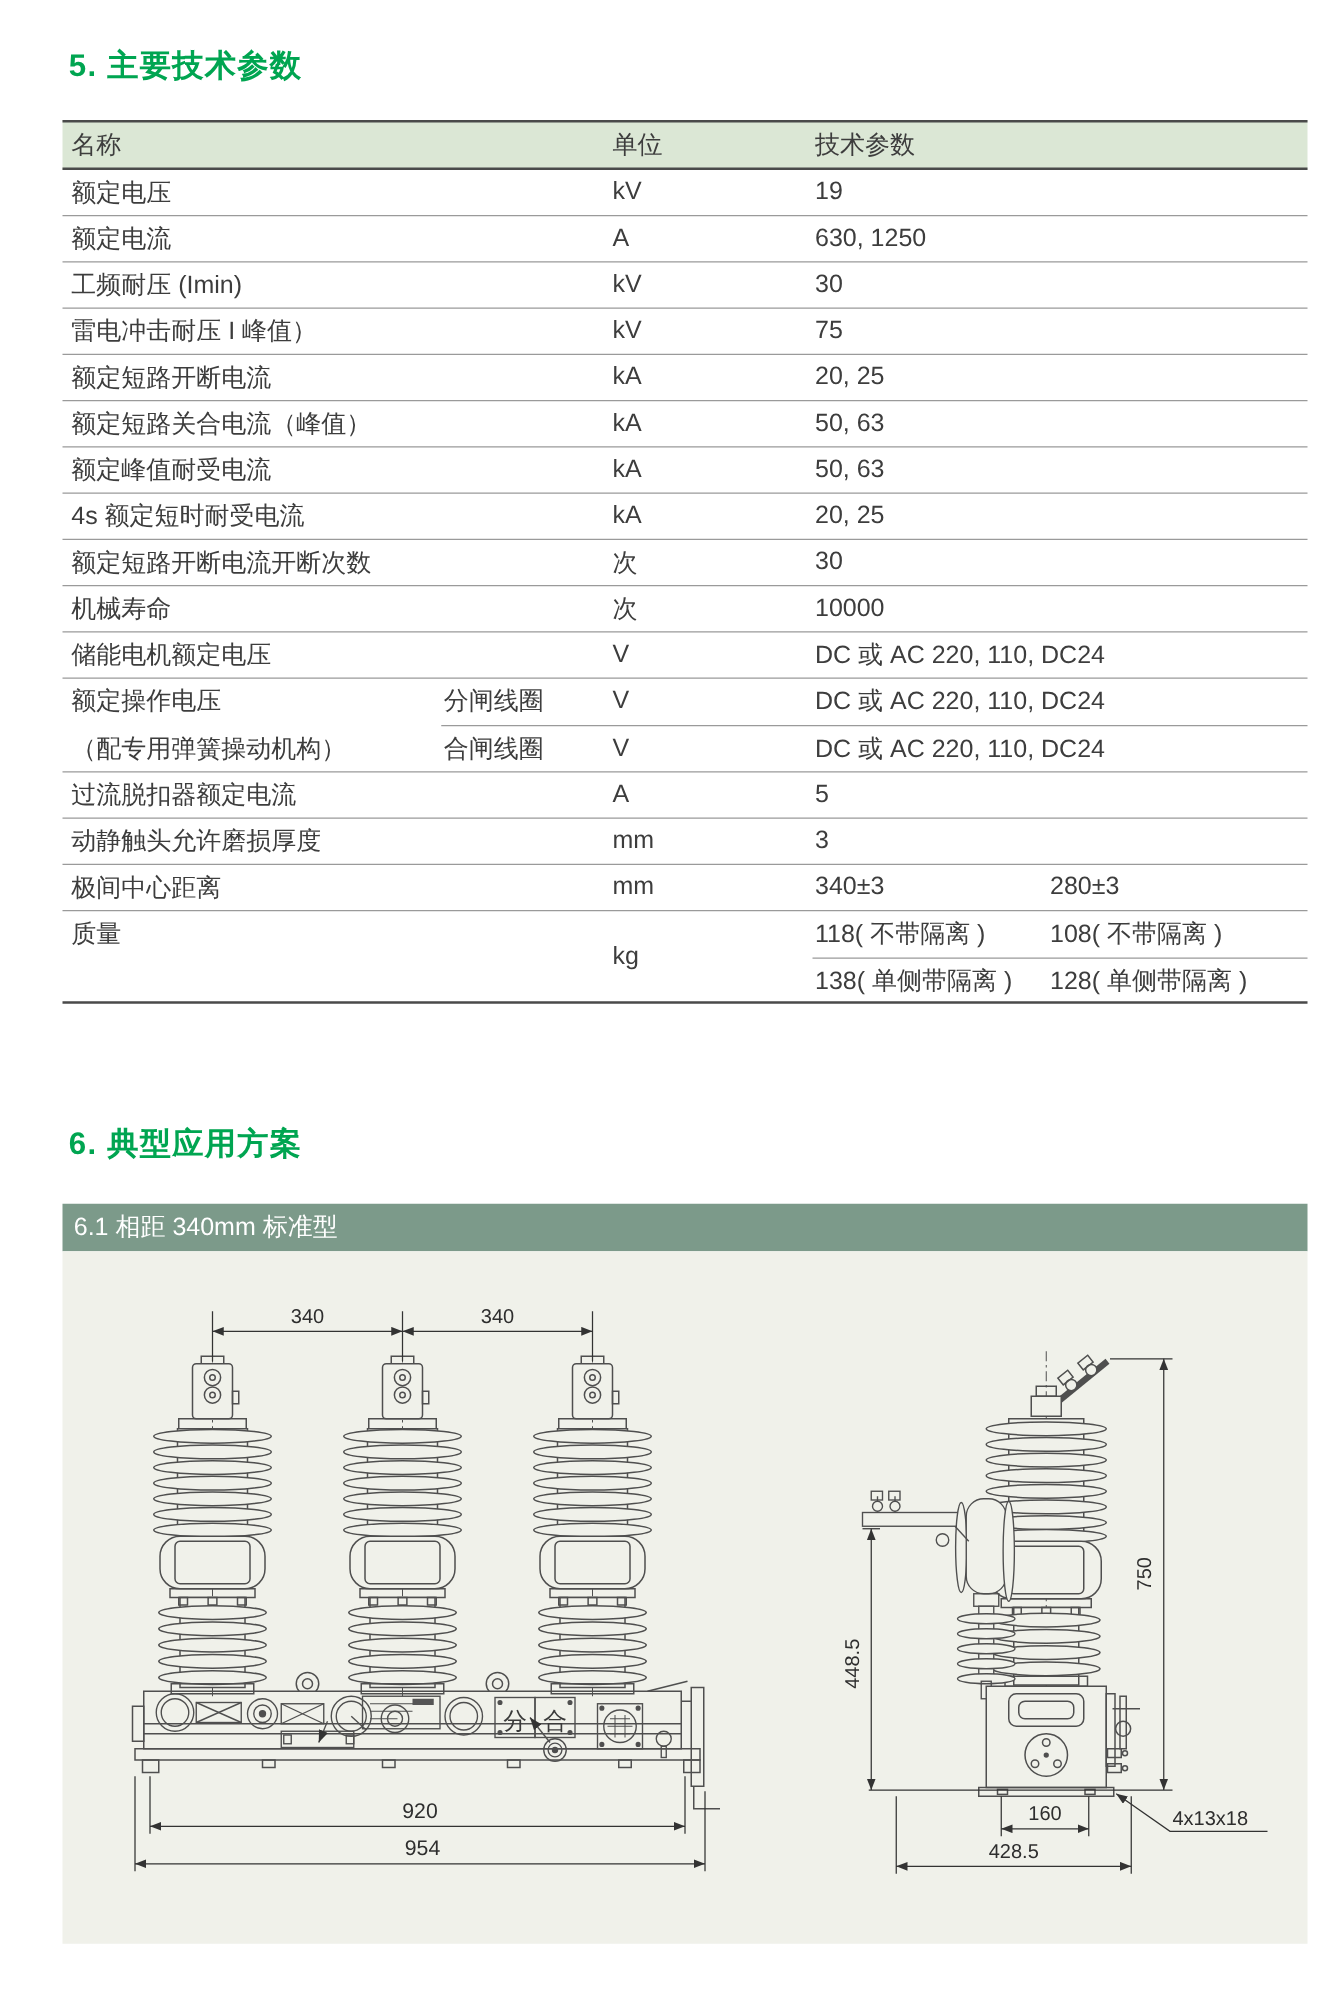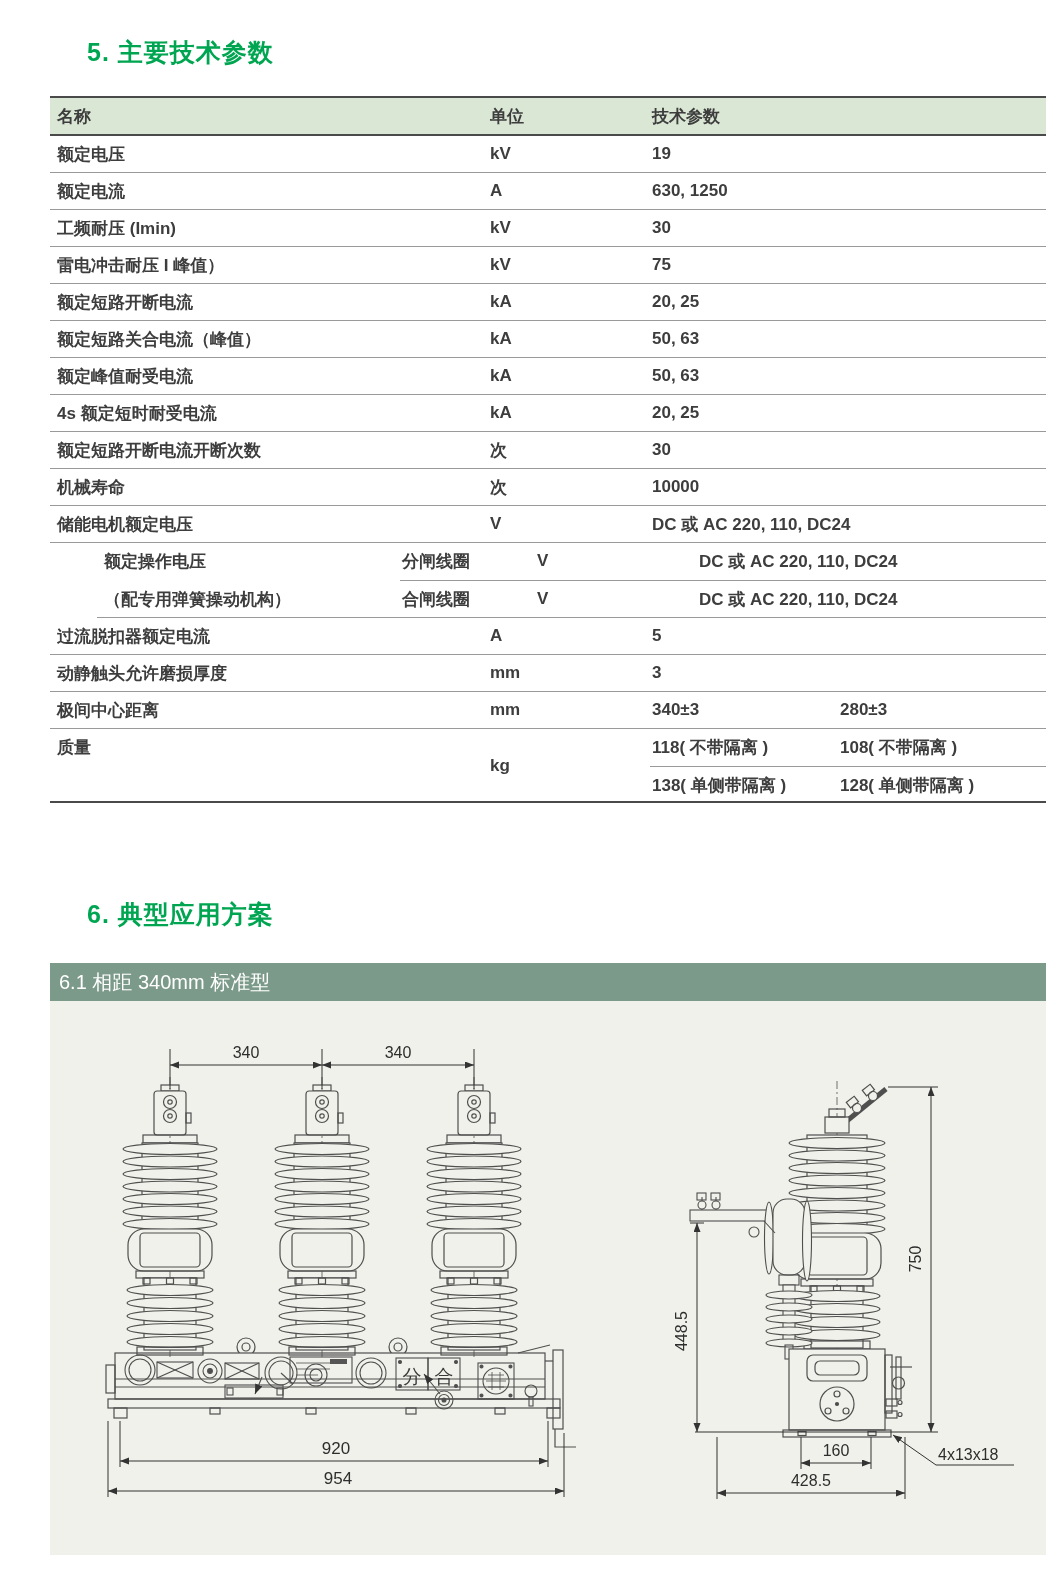--- a/index.html
+++ b/index.html
@@ -7,29 +7,29 @@
     --banner-bg:#7c9a8a;
     --table-header-bg:#dbe7d5;
     --panel-bg:#f0f1ea;
     --text:#3d3d3d;
     --row-line:#9a9a9a;
     --dark-line:#4a4a4a;
   }
   *{margin:0;padding:0;box-sizing:border-box;}
   body{background:#ffffff;font-family:"Liberation Sans","DejaVu Sans",sans-serif;}
   .page{position:relative;width:1056px;height:1592px;background:#ffffff;overflow:hidden;}
-  .sec-title{position:absolute;left:55px;font-size:25px;font-weight:bold;color:var(--accent-green);letter-spacing:1px;margin-left:32px;}
+  .sec-title{position:absolute;left:55px;font-size:25px;font-weight:bold;color:var(--accent-green);letter-spacing:1px;}
   #sec5-title{top:36px;}
   #sec6-title{top:898px;}
 
   
-  .spec-table{position:absolute;left:50px;top:96px;width:996px;font-size:17px;color:var(--text);font-weight:bold;}
+  .spec-table{position:absolute;left:50px;top:96px;width:996px;font-size:20px;color:var(--text);}
   .tr{position:relative;height:37px;border-bottom:1px solid var(--row-line);}
   .tr-head{position:relative;height:40px;background:var(--table-header-bg);border-top:2px solid var(--dark-line);border-bottom:2px solid var(--dark-line);}
-  .tr2{position:relative;height:75px;border-bottom:1px solid var(--row-line);margin-left:47px;}
+  .tr2{position:relative;height:75px;border-bottom:1px solid var(--row-line);}
   .tr2m{position:relative;height:74px;border-bottom:2px solid var(--dark-line);}
   .c{position:absolute;top:50%;transform:translateY(-50%);white-space:nowrap;}
   .cu{top:18px}.cd{top:56px}.cm{top:37px}
   .name{left:7px}.sub{left:305px}.unit{left:440px}.v1{left:602px}.v2{left:790px}
   .part-sep{position:absolute;height:0;border-top:1px solid var(--row-line);}
   .sep-op{top:37px;left:303px;right:0;}
   .sep-mass{top:37px;left:600px;right:0;}
 
   
   .banner{position:absolute;left:50px;top:963px;width:996px;height:38px;background:var(--banner-bg);color:#ffffff;font-size:20px;line-height:38px;padding-left:9px;}

